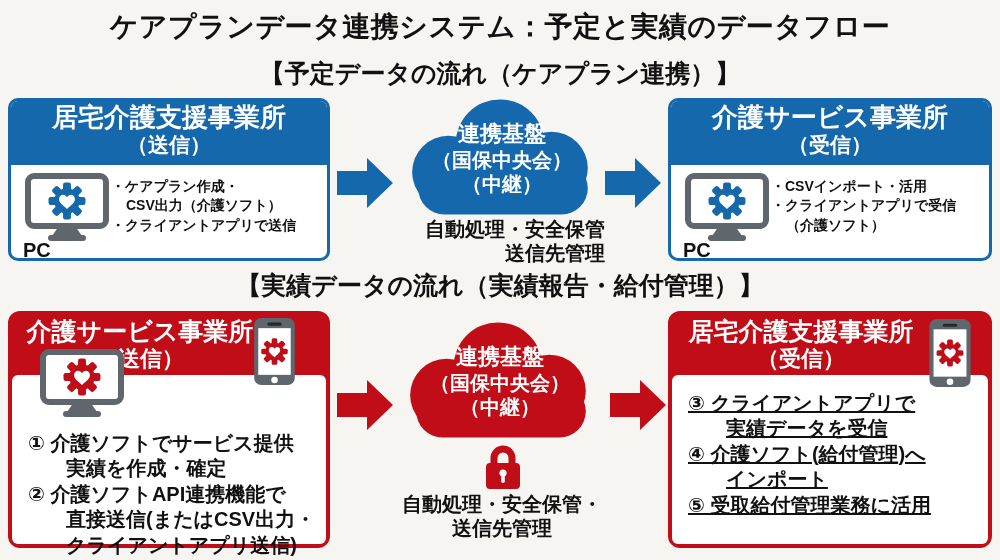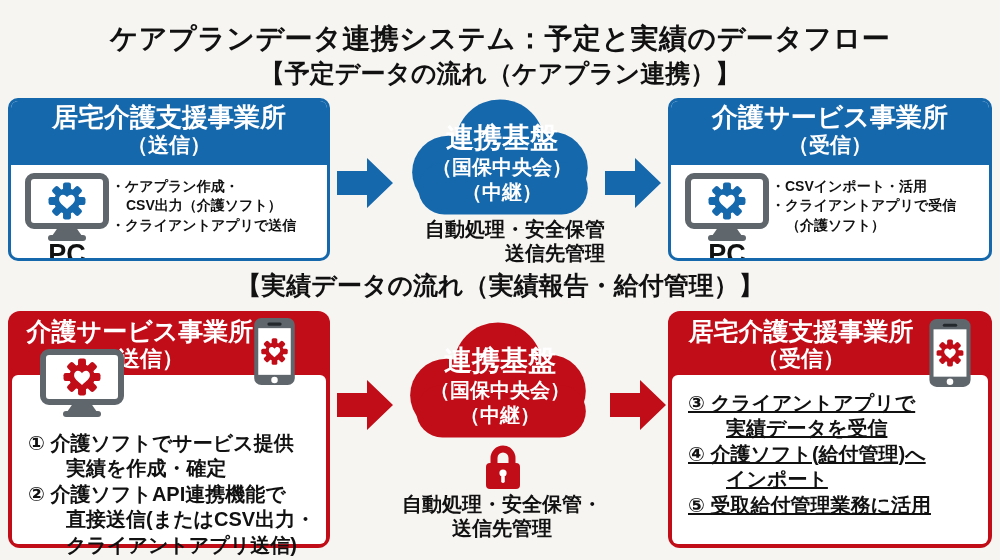--- a/index.html
+++ b/index.html
@@ -6,39 +6,39 @@
   body{
     font-family:"Liberation Sans","DejaVu Sans",sans-serif;
     background:#e9e9e9;
   }
   #canvas{
     position:relative;width:1000px;height:560px;overflow:hidden;
     background:#f7f5f2;color:#111;font-weight:bold;
   }
   .abs{position:absolute;}
   .ctr{text-align:center;}
-  #title{top:8px;left:0;width:100%;font-size:28px;letter-spacing:0.5px;margin-top:12px;}
+  #title{top:8px;left:0;width:100%;font-size:28px;letter-spacing:0.5px;}
   .section-heading{left:0;width:100%;font-size:25px;}
   #heading-plan{top:57px;}
   #heading-result{top:269px;font-family:Liberation Serif, serif;}
 
   
   .box-blue{
     background:#fff;border:3px solid #1568ac;border-radius:10px;
     box-sizing:border-box;overflow:hidden;
   }
   .box-blue .hd{
     background:#1568ac;color:#fff;height:62px;padding-top:2px;
     text-align:center;line-height:1.15;
   }
   .box-blue .hd .nm{font-size:26px;}
   .box-blue .hd .md{font-size:21px;}
   .box-blue .bd{display:flex;align-items:flex-start;padding:8px 4px 0 12px;}
   .devcol{width:88px;flex:0 0 88px;text-align:center;}
-  .devcol .pclabel{font-size:27px;margin-top:-4px;text-align:center;}
+  .devcol .pclabel{font-size:20px;margin-top:-4px;text-align:left;}
   .blines{font-size:14px;line-height:1.38;padding-top:4px;}
   .blines .cont{padding-left:15px;}
 
   
   .box-red{
     background:#c00d18;border-radius:12px;box-sizing:border-box;
   }
   .box-red .panel{
     position:absolute;left:4px;right:4px;top:64px;bottom:4px;
     background:#fff;border-radius:6px;
@@ -52,21 +52,21 @@
   .nlines{position:absolute;font-size:20px;line-height:1.27;}
   .nlines .cont{padding-left:38px;}
 
   
   .cloudwrap{width:212px;height:120px;}
   .cloudwrap svg.cloud{position:absolute;left:0;top:0;width:100%;height:100%;}
   .cloudtext{
     position:absolute;left:0;top:24px;width:100%;text-align:center;
     color:#fff;line-height:1.22;
   }
-  .cloudtext .l1{font-size:28px;}
+  .cloudtext .l1{font-size:22px;}
   .cloudtext .l2{font-size:20px;}
   .hubnote{font-size:20px;line-height:1.2;text-align:center;}
 
   .icon{display:inline-block;vertical-align:top;}
   svg{display:block;}
 </style>
 </head>
 <body>
 
 <svg width="0" height="0" style="position:absolute">

